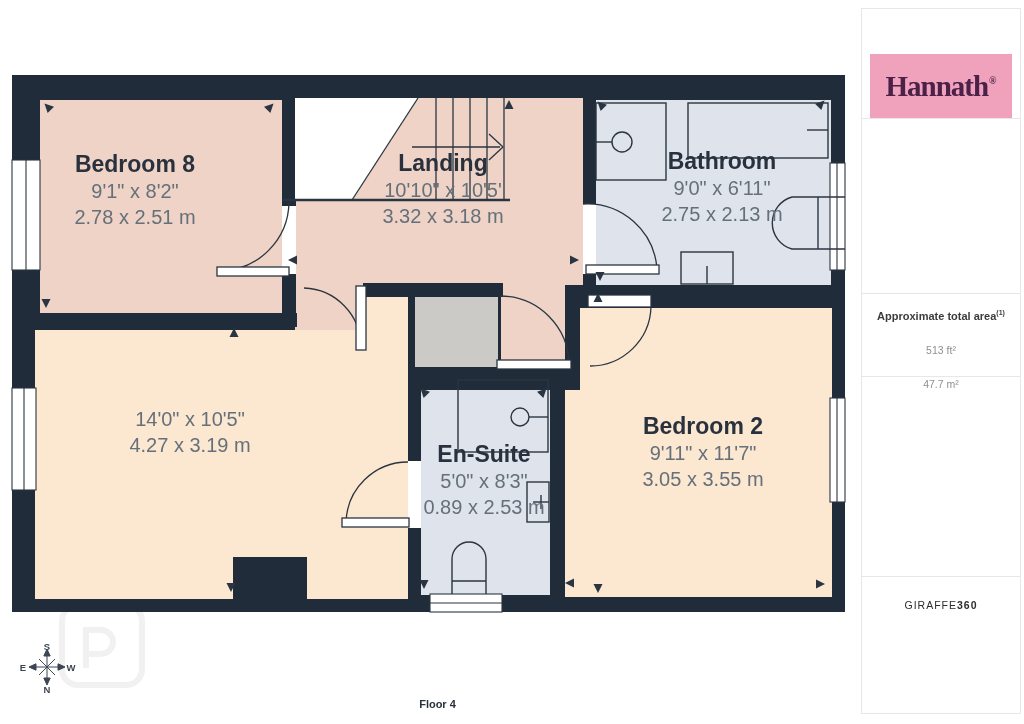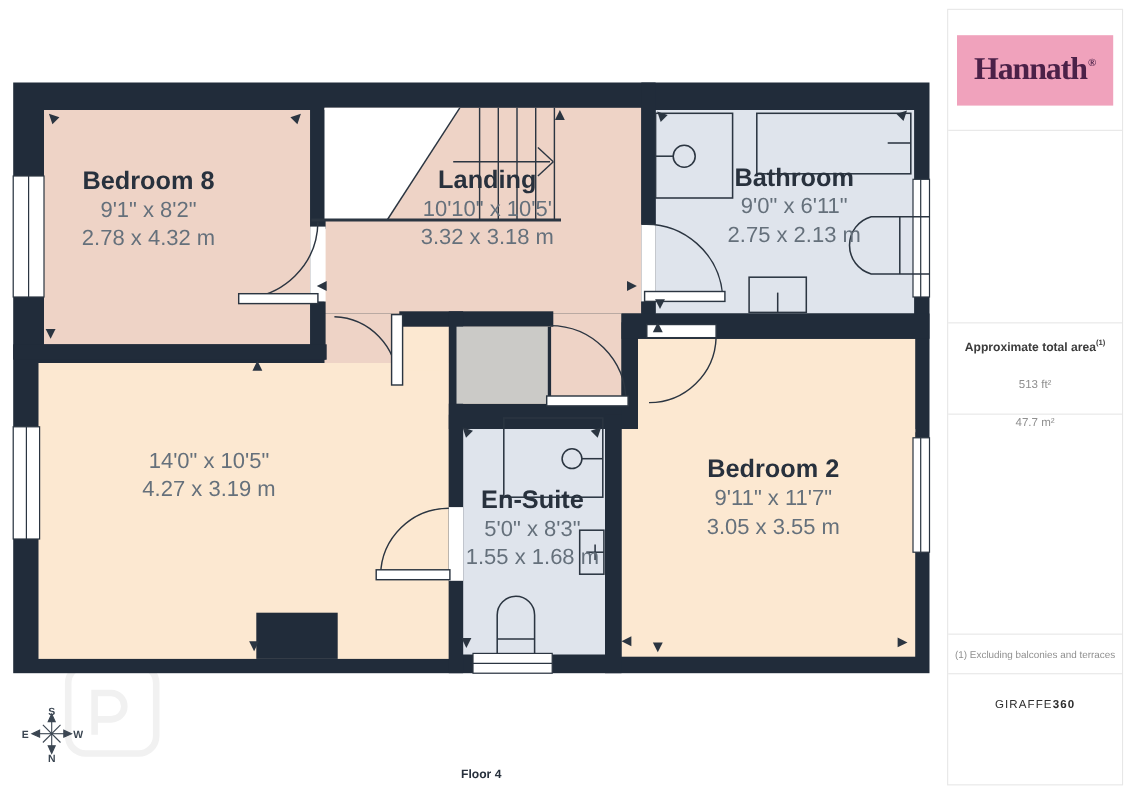--- a/index.html
+++ b/index.html
@@ -23,21 +23,21 @@
     position:absolute;left:380px;top:698px;width:115px;text-align:center;
     font-size:11px;font-weight:700;color:var(--title-text);
   }
   
   .sidebar{
     position:absolute;left:861px;top:8px;width:160px;height:706px;
     border:1px solid var(--border);box-sizing:border-box;
     display:flex;flex-direction:column;background:#fff;
   }
   .sb-section{border-bottom:1px solid var(--border);box-sizing:border-box;}
-  .sb-logo{height:110px;display:flex;align-items:center;justify-content:center;}
+  .sb-logo{height:110px;display:flex;align-items:flex-end;justify-content:center;}
   .brand-banner{
     width:142px;height:64px;background:var(--brand-bg);
     display:flex;align-items:center;justify-content:center;
     font-family:"Liberation Serif",serif;font-weight:700;font-size:29px;
     color:var(--brand-fg);letter-spacing:-1px;
   }
   .brand-banner sup{font-size:10px;letter-spacing:0;margin-left:1px;transform:translateY(-6px);}
   .sb-spacer1{height:175px;}
   .sb-area{height:83px;text-align:center;padding-top:15px;}
   .area-title{font-size:11px;font-weight:700;color:#3c3c3c;}
@@ -238,40 +238,40 @@
     <text x="47" y="650" text-anchor="middle" font-size="9.5" font-weight="bold" stroke="none">S</text>
     <text x="23" y="671" text-anchor="middle" font-size="9.5" font-weight="bold" stroke="none">E</text>
     <text x="71" y="671" text-anchor="middle" font-size="9.5" font-weight="bold" stroke="none">W</text>
     <text x="47" y="693" text-anchor="middle" font-size="9.5" font-weight="bold" stroke="none">N</text>
   </g>
 </svg>
 
 <div class="room-label lbl-bedroom3">
   <div class="room-name">Bedroom 8</div>
   <div class="room-dim">9'1" x 8'2"</div>
-  <div class="room-dim">2.78 x 4.32 m</div>
+  <div class="room-dim">2.78 x 2.51 m</div>
 </div>
 <div class="room-label lbl-landing">
   <div class="room-name">Landing</div>
   <div class="room-dim">10'10" x 10'5'</div>
   <div class="room-dim">3.32 x 3.18 m</div>
 </div>
 <div class="room-label lbl-bathroom">
   <div class="room-name">Bathroom</div>
   <div class="room-dim">9'0" x 6'11"</div>
   <div class="room-dim">2.75 x 2.13 m</div>
 </div>
 <div class="room-label lbl-bedroom1">
   <div class="room-dim">14'0" x 10'5"</div>
   <div class="room-dim">4.27 x 3.19 m</div>
 </div>
 <div class="room-label lbl-ensuite">
   <div class="room-name">En-Suite</div>
   <div class="room-dim">5'0" x 8'3"</div>
-  <div class="room-dim">1.55 x 1.68 m</div>
+  <div class="room-dim">0.89 x 2.53 m</div>
 </div>
 <div class="room-label lbl-bedroom2">
   <div class="room-name">Bedroom 2</div>
   <div class="room-dim">9'11" x 11'7"</div>
   <div class="room-dim">3.05 x 3.55 m</div>
 </div>
 
 <div class="floor-label">Floor 4</div>
 
 <aside class="sidebar">
@@ -283,19 +283,18 @@
   </div>
   <div class="sb-section sb-spacer1"></div>
   <div class="sb-section sb-area">
     <div class="area-title">
       <span>Approximate total area</span><sup>(1)</sup>
     </div>
     <div class="area-value">513 ft²</div>
     <div class="area-value">47.7 m²</div>
   </div>
   <div class="sb-section sb-spacer2"></div>
-  <div class="sb-section sb-footnote">(1) Excluding balconies and terraces</div>
   <div class="sb-section sb-disclaimer">
     <div class="giraffe-mark">
       <span>GIRAFFE</span><span class="g-bold">360</span>
     </div>
   </div>
 </aside>
 
 </body></html>

